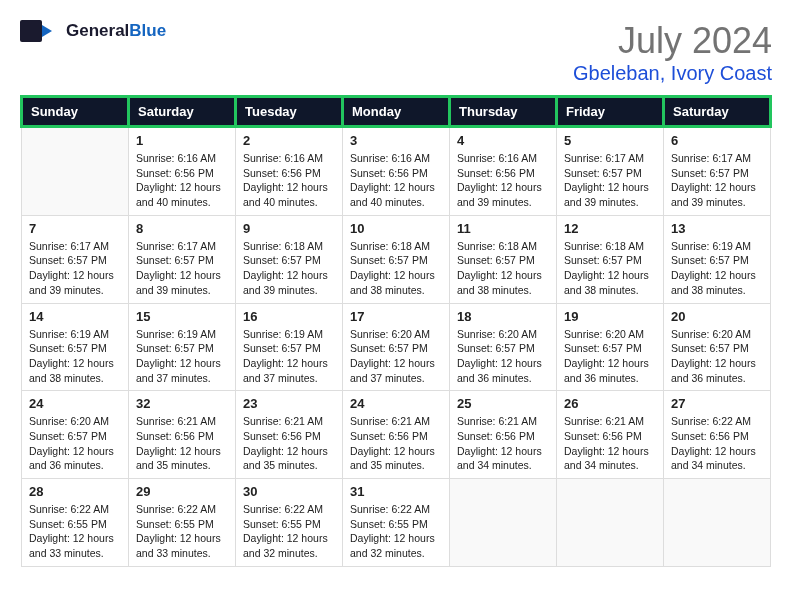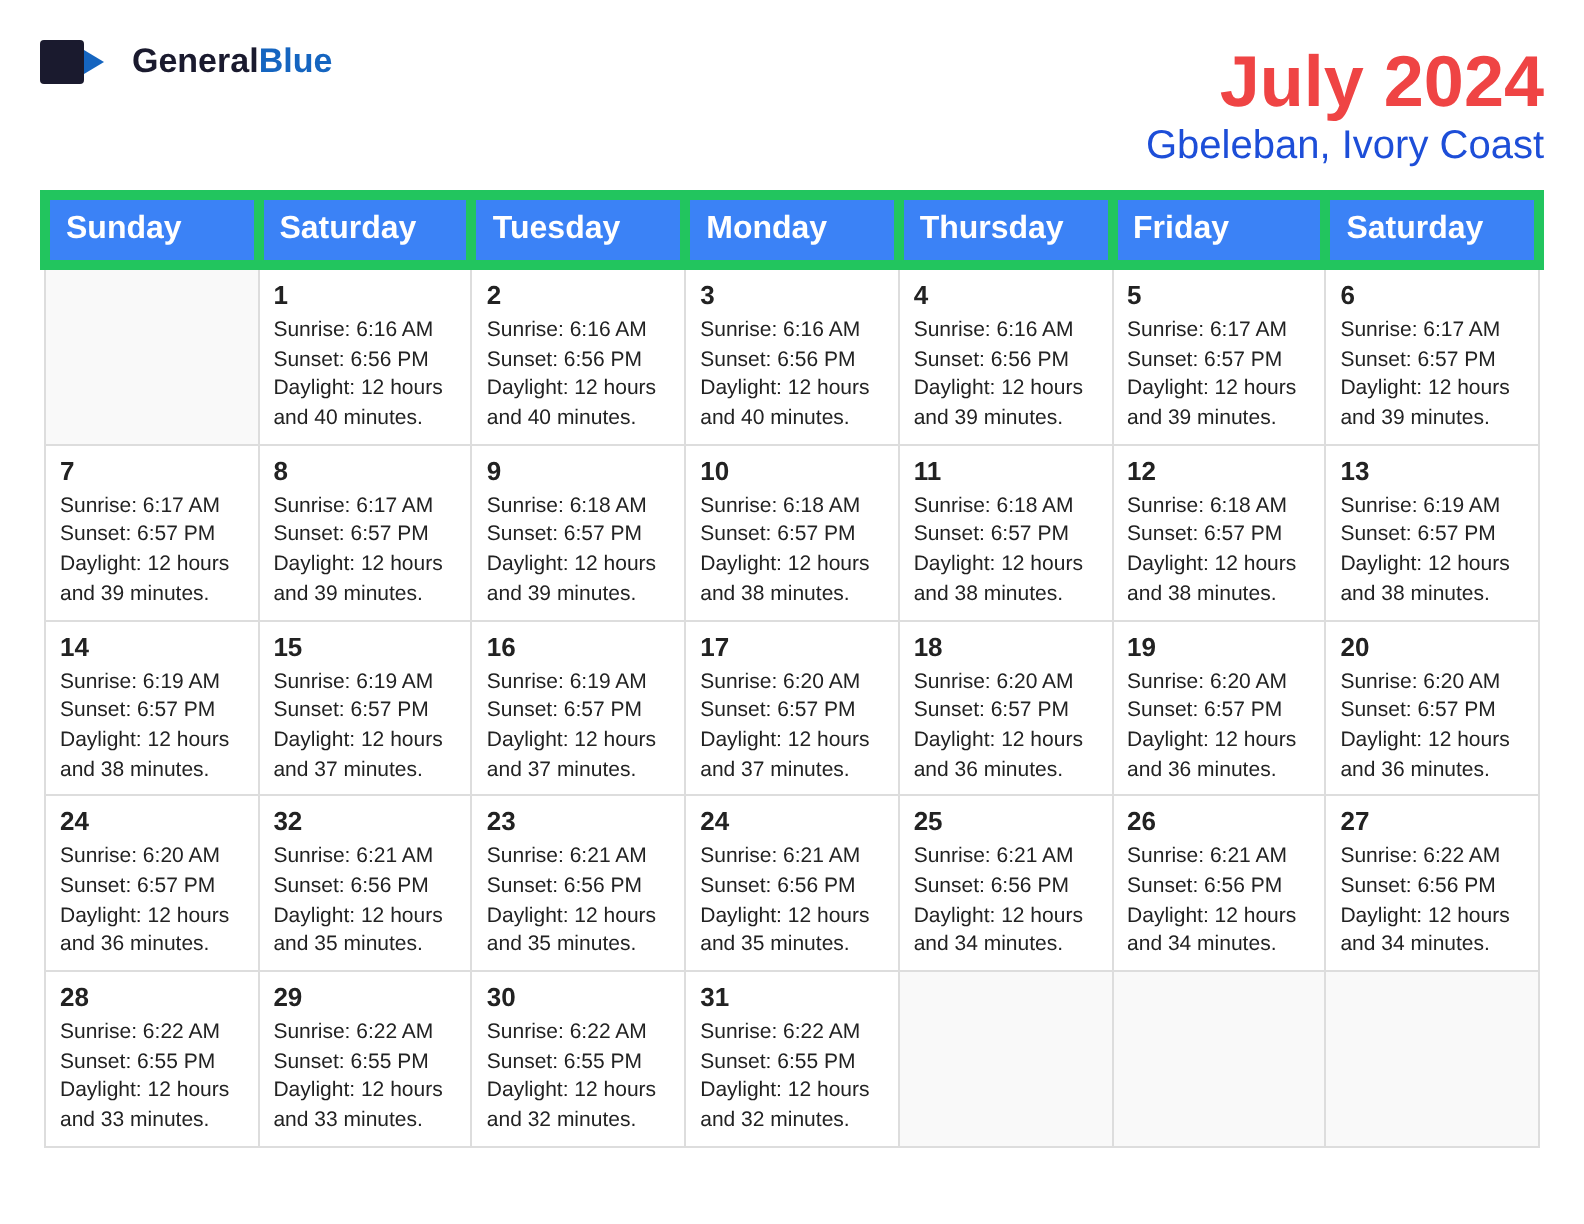--- a/index.html
+++ b/index.html
@@ -24,41 +24,41 @@
     .logo-row {
       display: flex;
       align-items: center;
       gap: 14px;
     }
     .title-section {
       text-align: right;
     }
     .month-title {
       font-size: 36px;
-      font-weight: bold;
-      color: #ef4444;
+      font-weight: normal;
+      color: #737373;
       margin-left: 32px;
     }
     .location-title {
       font-size: 20px;
       color: #1d4ed8;
     }
     .calendar {
       width: 100%;
       border-collapse: collapse;
       border: 1px solid #ccc;
     }
     .calendar th {
-      background: #3b82f6;
+      background: #0f172a;
       color: #fff;
       text-align: left;
       padding: 6px 8px;
-      font-size: 16px;
+      font-size: 13px;
       font-weight: bold;
-      border: 5px solid #22c55e;
+      border: 3px solid #22c55e;
     }
     .calendar td {
       vertical-align: top;
       padding: 5px 7px;
       border: 1px solid #ddd;
       width: calc(100% / 7);
       height: 80px;
       background: #fff;
       font-size: 11px;
       color: #222;

